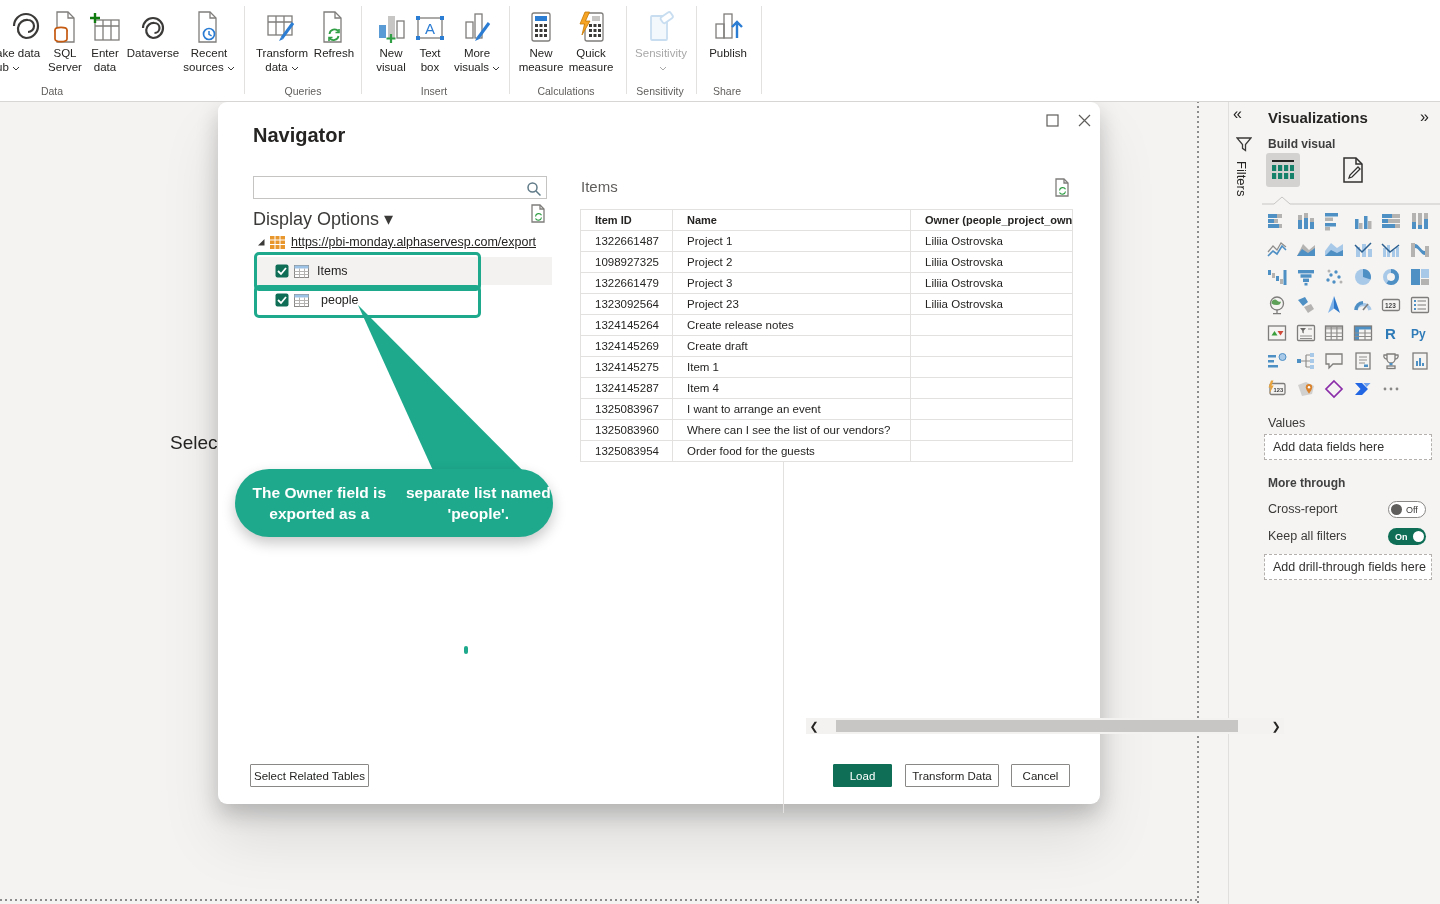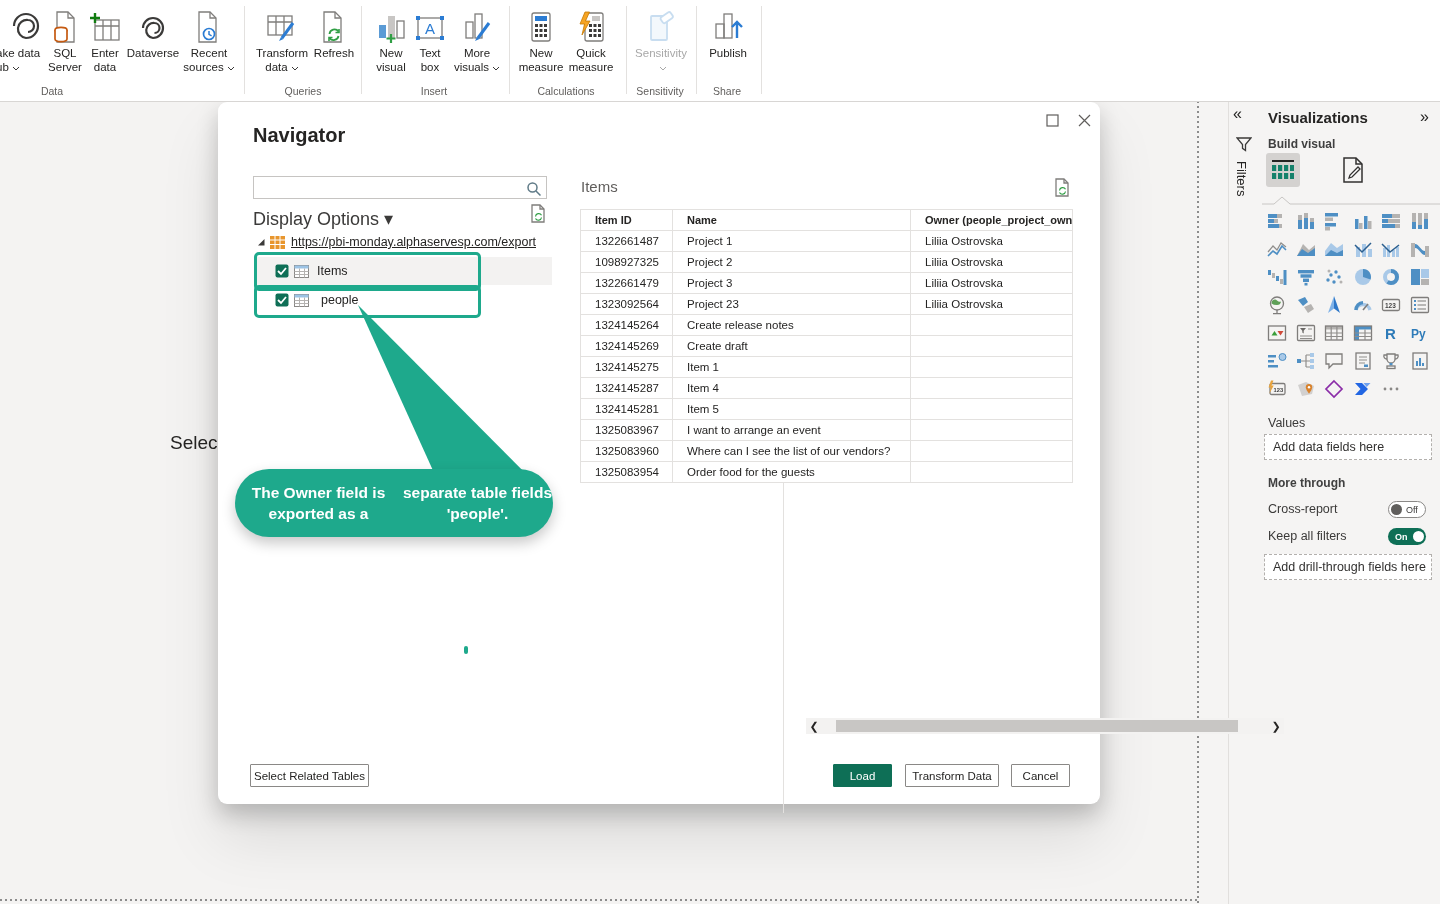--- a/index.html
+++ b/index.html
@@ -388,25 +388,20 @@
           <td>1324145275</td>
           <td>Item 1</td>
           <td></td>
         </tr>
     <tr>
           <td>1324145287</td>
           <td>Item 4</td>
           <td></td>
         </tr>
     <tr>
-          <td>1324145281</td>
-          <td>Item 5</td>
-          <td></td>
-        </tr>
-    <tr>
           <td>1325083967</td>
           <td>I want to arrange an event</td>
           <td></td>
         </tr>
     <tr>
           <td>1325083960</td>
           <td>Where can I see the list of our vendors?</td>
           <td></td>
         </tr>
     <tr>
@@ -429,21 +424,21 @@
   <div class="btn" style="left:793px;top:662px;width:59px">Cancel</div>
 </div>
 
 <div class="hl" style="left:254px;top:252px;width:221px;height:33px"></div>
 <div class="hl" style="left:254px;top:285px;width:221px;height:27px"></div>
 <svg class="abs" style="left:0;top:0;z-index:41;pointer-events:none" width="700" height="600">
     <polygon points="358,305 546,494 440,486" fill="#1ea98c"></polygon>
   </svg>
 <div class="abs" id="bubble">
   <div>The Owner field is exported as a</div>
-  <div>separate table fields 'people'.</div>
+  <div>separate list named 'people'.</div>
 </div>
 <div class="abs" style="left:464px;top:646px;width:4px;height:8px;border-radius:2px;background:#1ea98c;z-index:41"></div>
 
 <div class="abs" id="rightbg"></div>
 <div class="abs pdiv"></div>
 
 <div class="abs" id="filtersStrip">
   <div class="abs" style="left:4px;top:4px;font-size:16px;color:#252423;cursor:pointer">«</div>
   <div class="abs" style="left:7px;top:36px"><svg width="16" height="15">
         <path d="M1,1 h14 l-5.5,6.5 v6 l-3,-2.2 v-3.8 z" fill="none" stroke="#3b3a39" stroke-width="1.3"></path>

